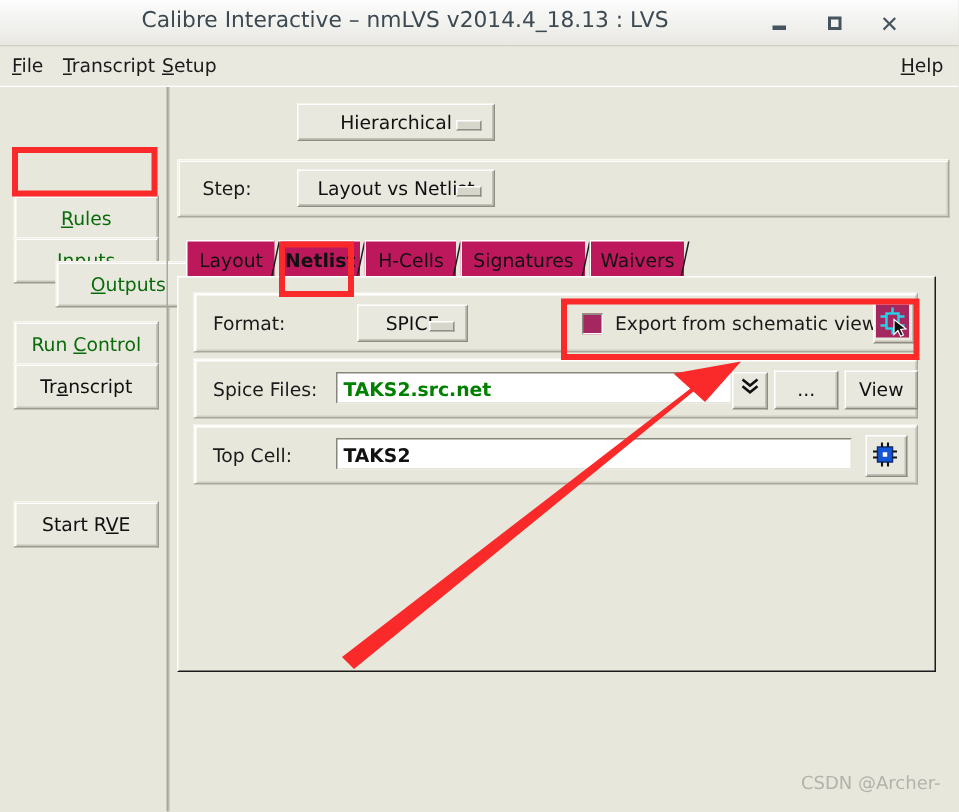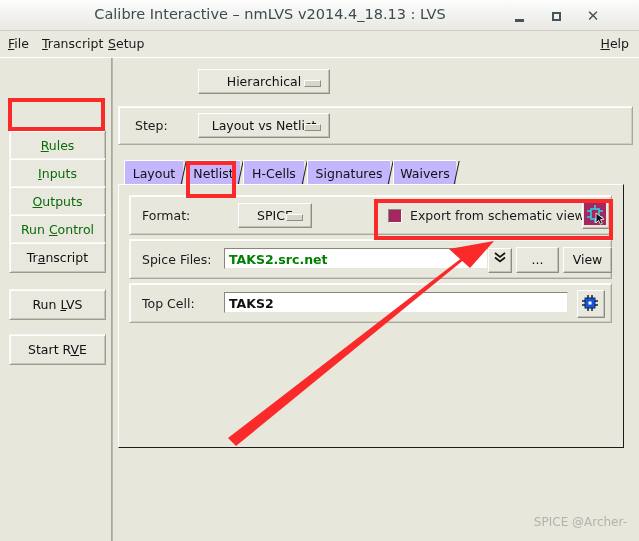--- a/index.html
+++ b/index.html
@@ -73,21 +73,21 @@
     border-right-color:#9d9c91;border-bottom-color:#9d9c91;
     box-shadow:inset 1px 1px 0 #ffffff, inset -1px -1px 0 #c6c5b9;
     text-align:center;line-height:29px;
     font-size:12.5px;color:#0a6b0a;
     cursor:default;
   }
   .sidebtn.black{color:#111;}
   .sidebtn u{text-decoration:underline;}
   #sb-rules{top:72px;}
   #sb-inputs{top:100px;}
-  #sb-outputs{top:128px;}
+  #sb-outputs{top:116px;margin-left:28px;}
   #sb-runcontrol{top:156px;}
   #sb-transcript{top:184px;}
   #sb-runlvs{top:231px;}
   #sb-startrve{top:276px;}
 
   
   .main{
     position:absolute;left:118px;top:62px;width:516px;height:470px;
   }
   .groupbox{
@@ -118,35 +118,35 @@
     background:#d7d6cb;border:1px solid #ffffff;
     border-right-color:#8f8e83;border-bottom-color:#8f8e83;
   }
   #om-run{left:80px;top:7px;width:130px;}
   #om-step{left:80px;top:51px;width:130px;}
 
   
   .tabrow{position:absolute;left:0px;top:98px;height:26px;width:513px;}
   .tab{
     position:absolute;top:0;height:25px;
-    background:#c4b5fd;
+    background:#be185d;
     line-height:25px;
     font-size:12.5px;color:#111;
     text-align:center;
     cursor:default;
     border-top:1px solid #ffffff;
     border-left:1px solid #ffffff;
   }
   .tab:after{
     content:"";position:absolute;right:-1px;top:0px;width:1px;height:25px;
     background:#1a1a1a;
     transform:skewX(-12deg);
   }
   #tab-layout{left:6px;width:58px;}
-  #tab-netlist{left:68px;width:53px;}
+  #tab-netlist{left:68px;width:53px;font-weight:bold;}
   #tab-hcells{left:125px;width:60px;}
   #tab-signatures{left:189px;width:82px;}
   #tab-waivers{left:275px;width:62px;}
 
   .tabpanel{
     position:absolute;left:0px;top:122px;width:504px;height:262px;
     background:#e8e7dc;
     border:1px solid #ffffff;
     border-right-color:#1c1c1c;border-bottom-color:#1c1c1c;
   }
@@ -238,21 +238,20 @@
   </div>
 
   <div class="outer-frame"></div>
 
   <div class="sidebar">
     <div class="sidebtn" id="sb-rules"><u>R</u><span>ules</span></div>
     <div class="sidebtn" id="sb-inputs"><u>I</u><span>nputs</span></div>
     <div class="sidebtn" id="sb-outputs"><u>O</u><span>utputs</span></div>
     <div class="sidebtn" id="sb-runcontrol">Run <u>C</u><span>ontrol</span></div>
     <div class="sidebtn black" id="sb-transcript">Tr<u>a</u><span>nscript</span></div>
-    <div class="sidebtn black" id="sb-runlvs">Run <u>L</u><span>VS</span></div>
     <div class="sidebtn black" id="sb-startrve">Start R<u>V</u><span>E</span></div>
   </div>
   <div class="vsep"></div>
 
   <div class="main">
 
     <div class="optionmenu" id="om-run">
       <span>Hierarchical</span>
       <span class="om-indicator"></span>
     </div>
@@ -339,14 +338,14 @@
 
   <div class="redbox" style="left:8px;top:98px;width:97px;height:33px;"></div>
   <div class="redbox" style="left:186px;top:161px;width:50px;height:37px;"></div>
   <div class="redbox" style="left:374px;top:199px;width:239px;height:41px;"></div>
 
   <svg class="redarrow" width="639" height="541">
     <polygon points="228,438 472,250 489,243 466,258 236,446" fill="#fb2a2a"></polygon>
     <polygon points="494,241 449,249 470,268" fill="#fb2a2a"></polygon>
   </svg>
 
-  <div class="watermark">SPICE @Archer-</div>
+  <div class="watermark">CSDN @Archer-</div>
 </div>
 
 </body></html>

